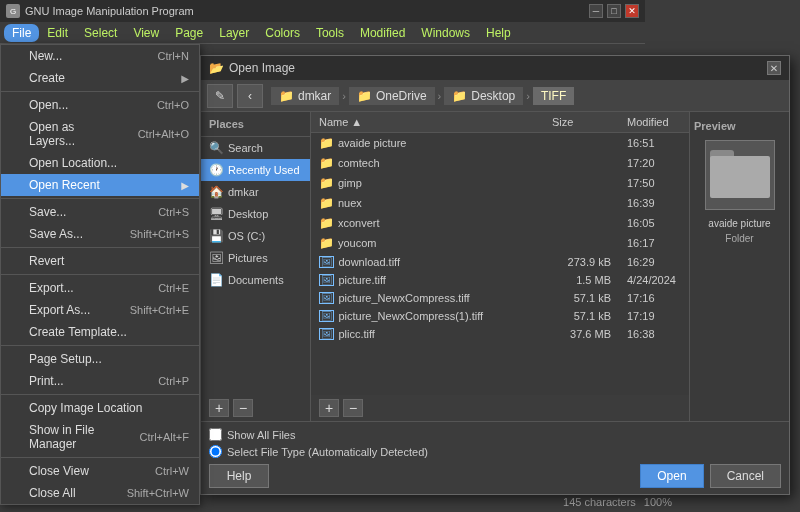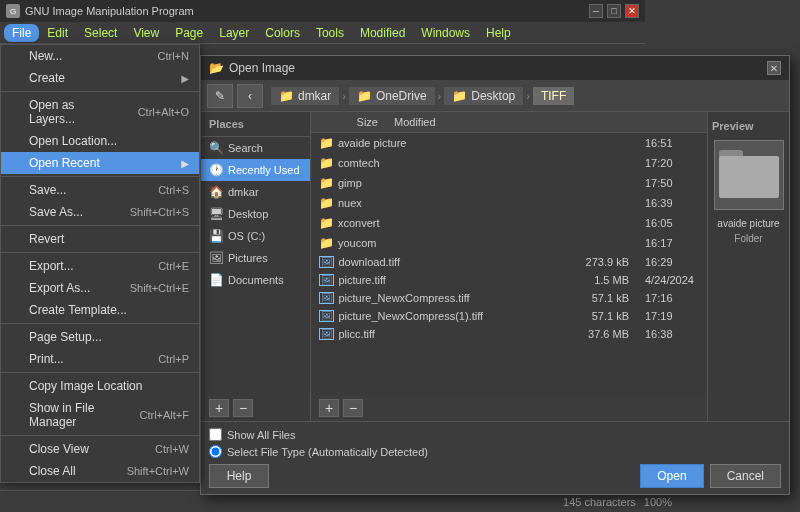--- a/index.html
+++ b/index.html
@@ -283,21 +283,21 @@
       color: #ccc;
       font-size: 11px;
       cursor: pointer;
       display: flex; align-items: center; gap: 3px;
     }
     .file-col-size {
       width: 75px;
       padding: 0 8px;
       color: #ccc;
       font-size: 11px;
-      text-align: right;
+      text-align: left;
     }
     .file-col-modified {
       width: 70px;
       padding: 0 8px;
       color: #ccc;
       font-size: 11px;
     }
     .file-list {
       flex: 1;
       overflow-y: auto;
@@ -337,21 +337,21 @@
     }
     .tiff-icon {
       color: #7abfff;
       font-size: 9px;
       border: 1px solid #7abfff;
       padding: 0 1px;
     }
 
     
     .preview-panel {
-      width: 82px;
+      width: 100px;
       background: #3a3a3a;
       border-left: 1px solid #555;
       display: flex;
       flex-direction: column;
       align-items: center;
       padding: 8px 4px;
     }
     .preview-label {
       color: #aaa;
       font-size: 11px;
@@ -512,20 +512,24 @@
 <div class="dropdown-item">
       <span>New...</span>
       <span class="shortcut">Ctrl+N</span>
     </div>
     <div class="dropdown-item">
       <span>Create</span>
       <span class="arrow">▶</span>
     </div>
     <div class="dropdown-separator"></div>
     <div class="dropdown-item">
+      <span>Open...</span>
+      <span class="shortcut">Ctrl+O</span>
+    </div>
+    <div class="dropdown-item">
       <span>Open as Layers...</span>
       <span class="shortcut">Ctrl+Alt+O</span>
     </div>
     <div class="dropdown-item">
       <span>Open Location...</span>
     </div>
     <div class="dropdown-item active">
       <span>Open Recent</span>
       <span class="arrow">▶</span>
     </div>
@@ -648,20 +652,24 @@
           <span>Documents</span>
         </div>
         <div class="places-bottom">
           <div class="places-add-btn">+</div>
           <div class="places-remove-btn">−</div>
         </div>
       </div>
 
     <div class="file-list-panel">
       <div class="file-list-header">
+        <div class="file-col-name">
+          <span>Name</span>
+          <span>▲</span>
+        </div>
         <div class="file-col-size">Size</div>
         <div class="file-col-modified">Modified</div>
       </div>
       <div class="file-list">
       <div class="file-item">
             <div class="file-cell-name">
               <span class="folder-icon">📁</span>
               <span>avaide picture</span>
             </div>
             <div class="file-cell-size"></div>

